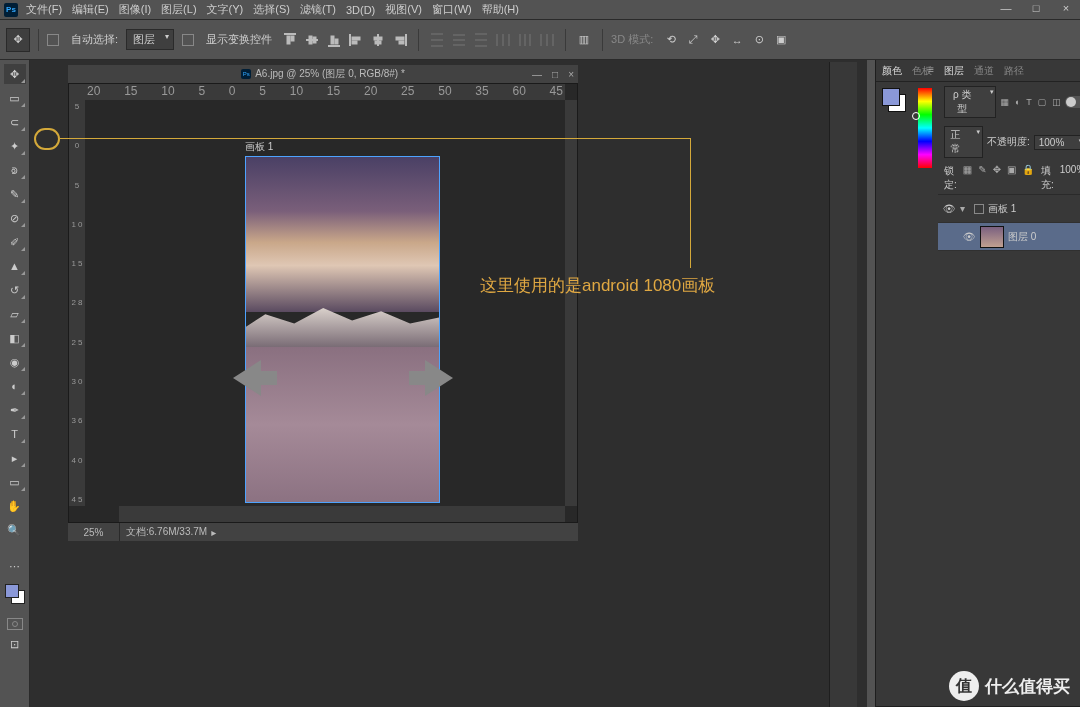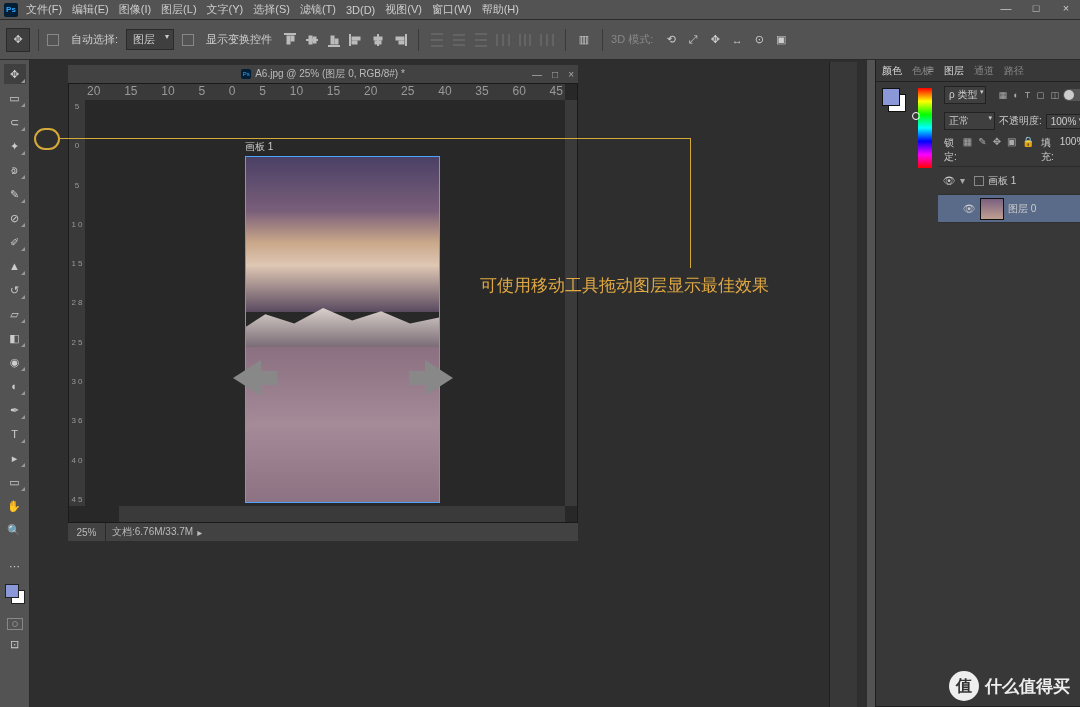--- a/index.html
+++ b/index.html
@@ -50,21 +50,21 @@
 .artboard .sky { width: 100%; height: 45%; background: linear-gradient(180deg, #4a4065 0%, #7a5f7a 35%, #c9a789 55%, #dfc7b4 70%, #5a4a60 100%); }
 .artboard .mtn { position: absolute; top: 42%; left: 0; right: 0; height: 18%; background: linear-gradient(180deg, #e8e0d8 0%, #504050 100%); clip-path: polygon(0 40%, 10% 20%, 25% 35%, 40% 10%, 55% 30%, 70% 15%, 85% 35%, 100% 25%, 100% 100%, 0 100%); }
 .artboard .water { position: absolute; top: 55%; left: 0; right: 0; bottom: 0; background: linear-gradient(180deg, #8a7080 0%, #a58a98 50%, #8c7282 100%); }
 .arrow-l { position: absolute; left: 130px; top: 260px; width: 0; height: 0; border: 18px solid transparent; border-right: 28px solid #888; }
 .arrow-l::after{content:"";position:absolute;left:28px;top:-7px;width:16px;height:14px;background:#888;}
 .arrow-r { position: absolute; left: 340px; top: 260px; width: 0; height: 0; border: 18px solid transparent; border-left: 28px solid #888; }
 .arrow-r::before{content:"";position:absolute;right:28px;top:-7px;width:16px;height:14px;background:#888;}
 .scroll-v { position: absolute; right: 0; top: 16px; bottom: 16px; width: 12px; background: #3a3a3a; }
 .scroll-h { position: absolute; left: 50px; right: 12px; bottom: 0; height: 16px; background: #3a3a3a; }
 .status-row { height: 18px; background: #424242; display: flex; align-items: center; font-size: 10px; color: #bbb; }
-.zoom-box { width: 38px; text-align: center; border-right: 1px solid #2a2a2a; height: 100%; display: flex; align-items: center; justify-content: center;}
+.zoom-box { width: 52px; text-align: center; border-right: 1px solid #2a2a2a; height: 100%; display: flex; align-items: center; justify-content: center;}
 .docinfo { padding: 0 6px; display: flex; align-items: center; gap: 4px; }
 
 .move-highlight { position: absolute; left: 4px; top: 68px; width: 26px; height: 22px; border: 2px solid #d4a93a; border-radius: 12px; }
 .callout-line { position: absolute; left: 30px; top: 78px; width: 630px; height: 2px; border-top: 1px solid #d4a93a; }
 .callout-line2 { position: absolute; left: 660px; top: 78px; width: 1px; height: 130px; background: #d4a93a; }
 .annot { position: absolute; left: 450px; top: 210px; color: #e0a842; font-size: 17px; line-height: 32px; font-family: "KaiTi","STKaiti",serif; }
 
 .right-panels { width: 205px; background: #383838; border-left: 1px solid #1e1e1e; display: flex; flex-direction: row; margin-left: 8px; }
 .collapse-tabs{width:28px;position:absolute;right:223px;top:62px;bottom:0;background:#383838;border-left:1px solid #1e1e1e;}
 .panel-sec { border-bottom: 1px solid #1e1e1e; }
@@ -73,21 +73,21 @@
 .panel-tabs .ptab.act { color: #ddd; }
 .panel-tabs .pmenu { position: absolute; right: 4px; top: 4px; color: #aaa; font-size: 10px;}
 .color-body { height: 110px; padding: 6px; display: flex; gap: 6px; }
 .color-sw { width: 24px; height: 24px; position: relative; }
 .color-sw .fg{position:absolute;left:0;top:0;width:18px;height:18px;background:#8a98d8;border:1px solid #111;}
 .color-sw .bg{position:absolute;right:0;bottom:0;width:18px;height:18px;background:#fff;border:1px solid #111;}
 .color-field { flex: 1; height: 80px; background: linear-gradient(to bottom, rgba(0,0,0,0) 0%, #000 100%), linear-gradient(to right, #fff 0%, #4040ff 100%); position: relative; }
 .color-field .ring{position:absolute;left:35%;top:30%;width:8px;height:8px;border:1px solid #fff;border-radius:50%;}
 .hue { width: 14px; height: 80px; background: linear-gradient(180deg, #f00, #ff0, #0f0, #0ff, #00f, #f0f, #f00); }
 .layers-row { display: flex; align-items: center; padding: 4px 6px; gap: 4px; font-size: 10px; }
-.layers-row .dd { background: #3f3f3f; border: 1px solid #222; padding: 1px 8px 1px 4px; position: relative; color:#ccc;}
+.layers-row .dd { background: #3f3f3f; border: 1px solid #222; padding: 1px 20px 1px 4px; position: relative; color:#ccc;text-align:center;}
 .layers-row .dd::after{content:"▾";position:absolute;right:2px;top:1px;font-size:7px;}
 .filter-icons{display:flex;gap:6px;margin-left:auto;}
 .filter-icons span{color:#aaa;font-size:9px;}
 .toggle{width:22px;height:12px;background:#555;border-radius:6px;position:relative;}
 .toggle::after{content:"";position:absolute;left:1px;top:1px;width:10px;height:10px;background:#ccc;border-radius:50%;}
 .lock-row{display:flex;align-items:flex-start;gap:6px;padding:2px 6px;font-size:10px;border-bottom:1px solid #2a2a2a;}
 .lock-row .li{color:#aaa;font-size:10px;}
 .layer-tree{flex:1;overflow:auto;background:#383838;}
 .layer-item{display:flex;align-items:center;height:28px;padding:0 4px;gap:4px;font-size:10px;border-bottom:1px solid #303030;}
 .layer-item.sel{background:#5a6b8a;}
@@ -286,21 +286,21 @@
           <span>20</span>
             <span>15</span>
             <span>10</span>
             <span>5</span>
             <span>0</span>
             <span>5</span>
             <span>10</span>
             <span>15</span>
             <span>20</span>
             <span>25</span>
-            <span>40</span>
+            <span>50</span>
             <span>35</span>
             <span>60</span>
             <span>45</span>
         </div>
         <div class="ruler-v">
           <span>5</span>
             <span>0</span>
             <span>5</span>
             <span>1 0</span>
             <span>1 5</span>
@@ -330,21 +330,21 @@
             <span>文档:6.76M/33.7M</span>
             <span>▸</span>
           </div>
       </div>
     </div>
 
     <div class="move-highlight"></div>
     <div class="callout-line"></div>
     <div class="callout-line2"></div>
     <div class="annot">
-      <div>可使用移动工具拖动图层显示最佳效果</div>
+      <div>这里使用的是android 1080画板</div>
     </div>
   </div>
 
   <div class="collapse-tabs">
   </div>
 
   <div class="right-panels">
     <div class="panel-sec">
       <div class="panel-tabs">
         <span class="ptab act">颜色</span>

